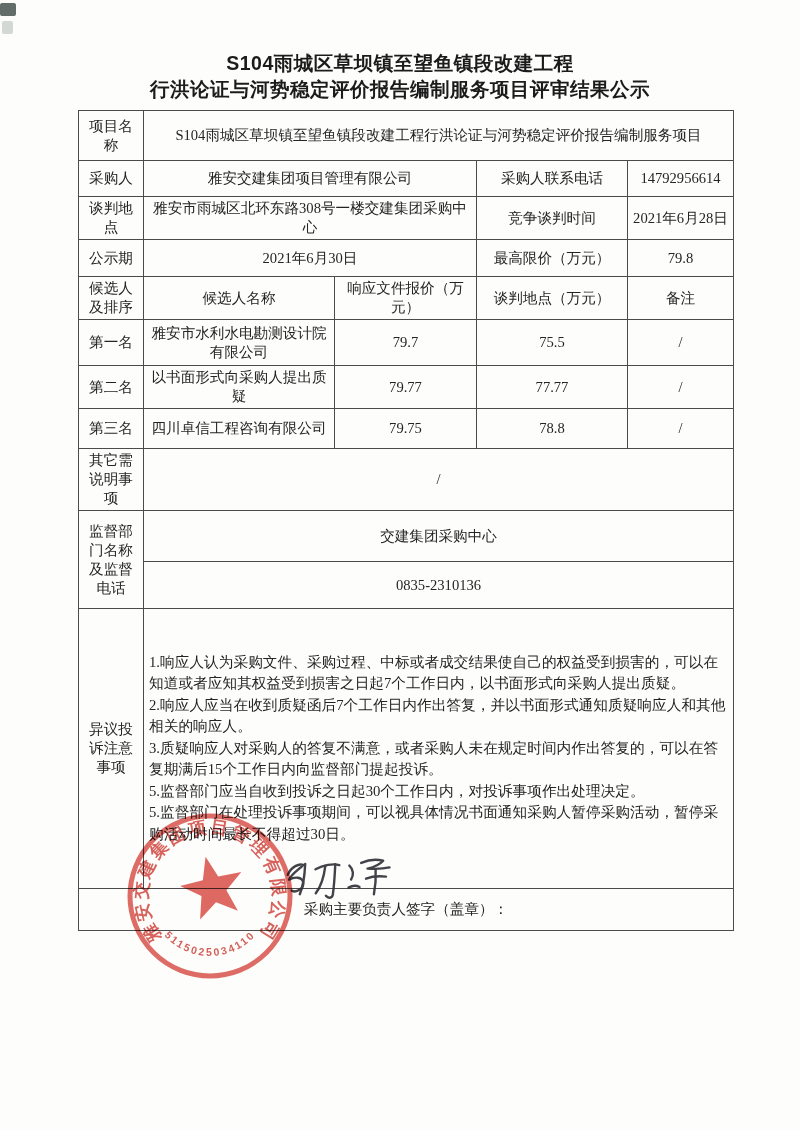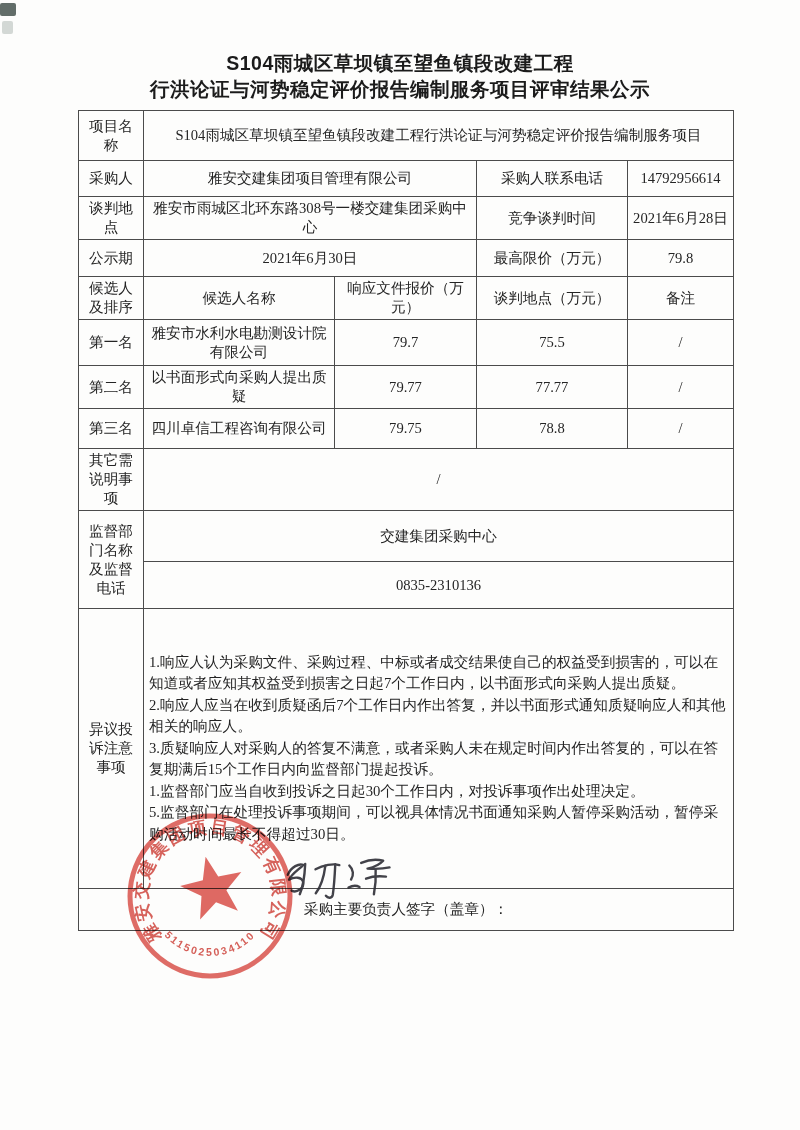--- a/index.html
+++ b/index.html
@@ -122,21 +122,21 @@
     </tr>
     <tr style="height:47px">
       <td class="ctr" colspan="4">0835-2310136</td>
     </tr>
     <tr style="height:280px">
       <td class="lbl">异议投诉注意事项</td>
       <td class="complaint-cell" colspan="4">
         <div>1.响应人认为采购文件、采购过程、中标或者成交结果使自己的权益受到损害的，可以在知道或者应知其权益受到损害之日起7个工作日内，以书面形式向采购人提出质疑。</div>
         <div>2.响应人应当在收到质疑函后7个工作日内作出答复，并以书面形式通知质疑响应人和其他相关的响应人。</div>
         <div>3.质疑响应人对采购人的答复不满意，或者采购人未在规定时间内作出答复的，可以在答复期满后15个工作日内向监督部门提起投诉。</div>
-        <div>1.监督部门应当自收到投诉之日起30个工作日内，对投诉事项作出处理决定。</div>
+        <div>5.监督部门应当自收到投诉之日起30个工作日内，对投诉事项作出处理决定。</div>
         <div>5.监督部门在处理投诉事项期间，可以视具体情况书面通知采购人暂停采购活动，暂停采购活动时间最长不得超过30日。</div>
       </td>
     </tr>
     <tr style="height:42px">
       <td class="sig-cell" colspan="5">
         <span>采购主要负责人签字（盖章）：</span>
       </td>
     </tr>
   </tbody>
     </table>

